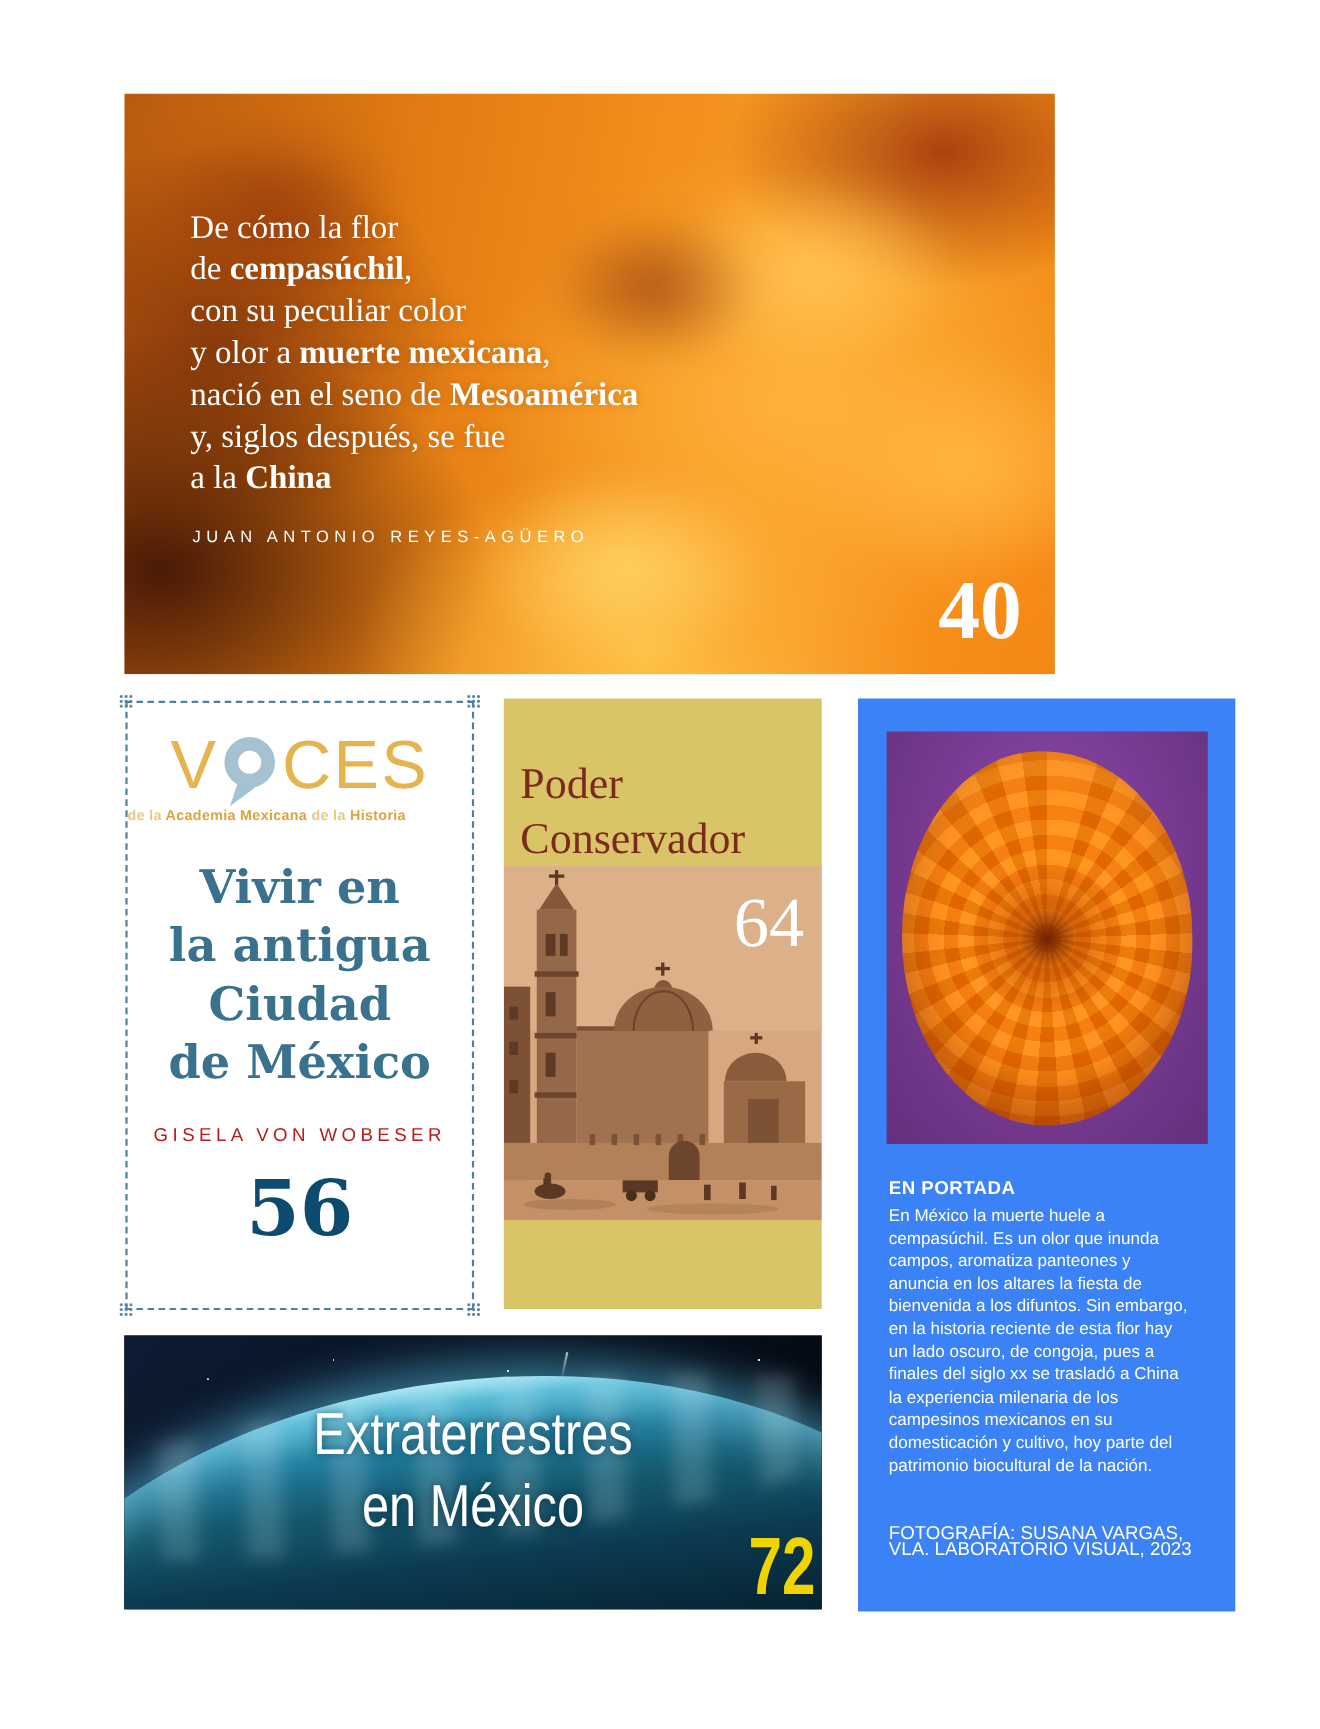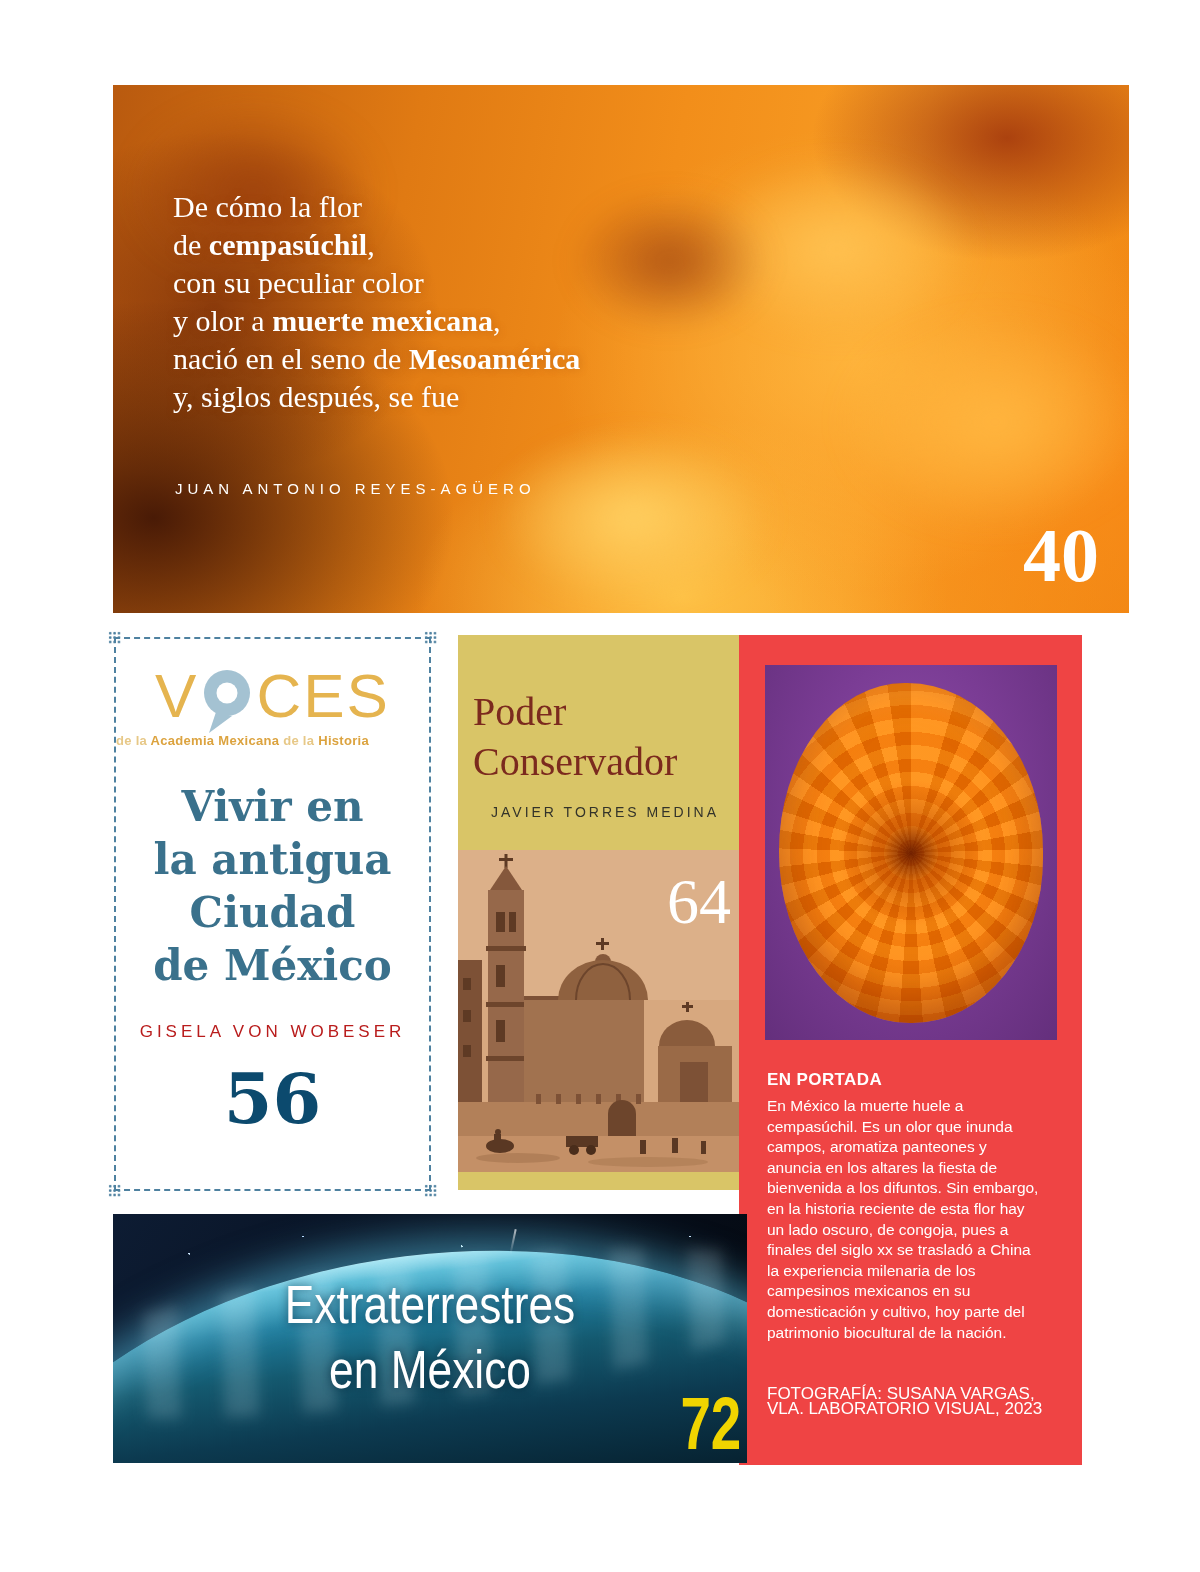--- a/index.html
+++ b/index.html
@@ -1,21 +1,21 @@
 <!DOCTYPE html>
 <html><head>
 <meta charset="utf-8">
 <style>
   * { margin:0; padding:0; box-sizing:border-box; }
   html,body { background:#ffffff; }
   body { font-family:"Liberation Sans", sans-serif; }
   .page { position:relative; width:1200px; height:1572px; background:#fff; overflow:hidden; margin:0 auto; }
 
   
-  .hero { position:absolute; left:113px; top:85px; width:1016px; height:528px; overflow:hidden; }
+  .hero { position:absolute; left:113px; top:85px; width:846px; height:528px; overflow:hidden; }
   .hero-bg { position:absolute; inset:0;
     background:
       radial-gradient(ellipse 300px 190px at 88% 10%, rgba(140,30,8,0.70), rgba(140,30,8,0) 65%),
       radial-gradient(ellipse 430px 330px at 73% 52%, rgba(255,184,64,0.85), rgba(255,160,40,0) 70%),
       radial-gradient(ellipse 520px 380px at 96% 72%, rgba(250,140,25,0.85), rgba(250,140,25,0) 72%),
       radial-gradient(ellipse 380px 260px at 56% 97%, rgba(255,198,74,0.9), rgba(255,170,40,0) 70%),
       radial-gradient(ellipse 430px 310px at 4% 82%, rgba(62,20,5,0.92), rgba(62,20,5,0) 70%),
       radial-gradient(ellipse 320px 250px at 10% 42%, rgba(118,44,10,0.75), rgba(118,44,10,0) 70%),
       linear-gradient(100deg, #b95a0f 0%, #e07a13 28%, #f28e1a 52%, #f89d24 74%, #ee8511 100%);
   }
@@ -49,26 +49,26 @@
     font-size:42px; line-height:53px; color:#3A718C; }
   .voces-author { margin-top:30px; text-align:center; font-size:17px; letter-spacing:4px; color:#b91c1c; }
   .voces-num { margin-top:22px; text-align:center; font-family:"DejaVu Serif",serif; font-weight:700;
     font-size:70px; line-height:1; color:#0c4a6e; }
 
   
   .supremo { position:absolute; left:458px; top:635px; width:289px; height:555px; background:#D9C567; }
   .supremo-title { padding:52px 10px 0 15px; font-family:"Liberation Serif","DejaVu Serif",serif;
     font-size:40px; line-height:50px; color:#7B2A1E; }
   .supremo-author { margin-top:17px; padding-left:33px; font-size:14px; letter-spacing:3px; color:#33332A; }
-  .supremo-fig { position:absolute; left:0; bottom:0; width:289px; height:340px; overflow:hidden; }
+  .supremo-fig { position:absolute; left:0; bottom:0; width:289px; height:403px; overflow:hidden; }
   .supremo-num { position:absolute; top:20px; right:16px; font-family:"Liberation Serif",serif;
     font-size:64px; line-height:1; color:#ffffff; }
 
   
-  .portada { position:absolute; left:739px; top:635px; width:343px; height:830px; background:#ef4444; color:#fff; }
+  .portada { position:absolute; left:780px; top:635px; width:343px; height:830px; background:#3b82f6; color:#fff; }
   .cover-photo { position:absolute; left:26px; top:30px; width:292px; height:375px;
     background:radial-gradient(ellipse at 50% 38%, #8D4DA8 0%, #7A3C94 48%, #642F7C 100%); overflow:hidden; }
   .flower { position:absolute; left:14px; top:18px; width:264px; height:340px; border-radius:48% 52% 50% 50% / 50% 50% 49% 51%;
     background:
       radial-gradient(circle at 50% 50%, rgba(90,20,0,0.85) 0%, rgba(165,62,0,0.45) 13%, rgba(0,0,0,0) 34%),
       repeating-radial-gradient(circle at 50% 50%, rgba(210,95,0,0.30) 0 13px, rgba(255,172,62,0.28) 13px 27px),
       repeating-conic-gradient(from 8deg at 50% 50%, #ff9120 0deg 8deg, #e06c00 8deg 16deg),
       radial-gradient(circle at 50% 48%, #ff9c24 0%, #f58410 55%, #e66a02 80%, #cf5a00 100%);
     box-shadow: inset 0 -20px 48px rgba(130,35,0,0.55), inset 0 14px 32px rgba(255,190,90,0.30);
     filter:saturate(1.05); }
@@ -118,20 +118,21 @@
       <div class="petal p4"></div>
       <div class="petal p5"></div>
     </div>
     <div class="hero-quote">
       <div class="q-line"><span>De cómo la flor</span><span class="q-b"></span><span></span></div>
       <div class="q-line"><span>de </span><span class="q-b">cempasúchil</span><span>,</span></div>
       <div class="q-line"><span>con su peculiar color</span><span class="q-b"></span><span></span></div>
       <div class="q-line"><span>y olor a </span><span class="q-b">muerte mexicana</span><span>,</span></div>
       <div class="q-line"><span>nació en el seno de </span><span class="q-b">Mesoamérica</span><span></span></div>
       <div class="q-line"><span>y, siglos después, se fue</span><span class="q-b"></span><span></span></div>
+      <div class="q-line"><span>a la </span><span class="q-b">China</span><span></span></div>
     </div>
     <div class="hero-author">JUAN ANTONIO REYES-AGÜERO</div>
     <div class="hero-num">40</div>
   </section>
 
   <section class="voces">
     <div class="corner tl"></div>
     <div class="corner tr"></div>
     <div class="corner bl"></div>
     <div class="corner br"></div>

